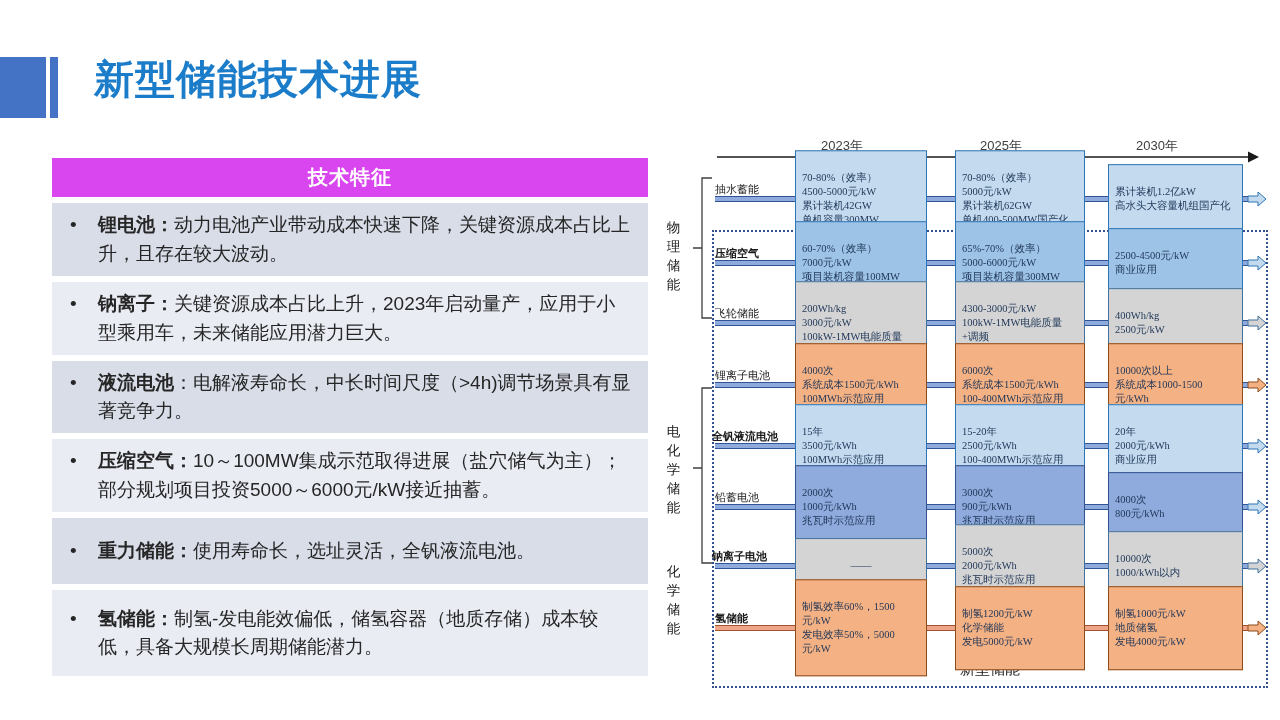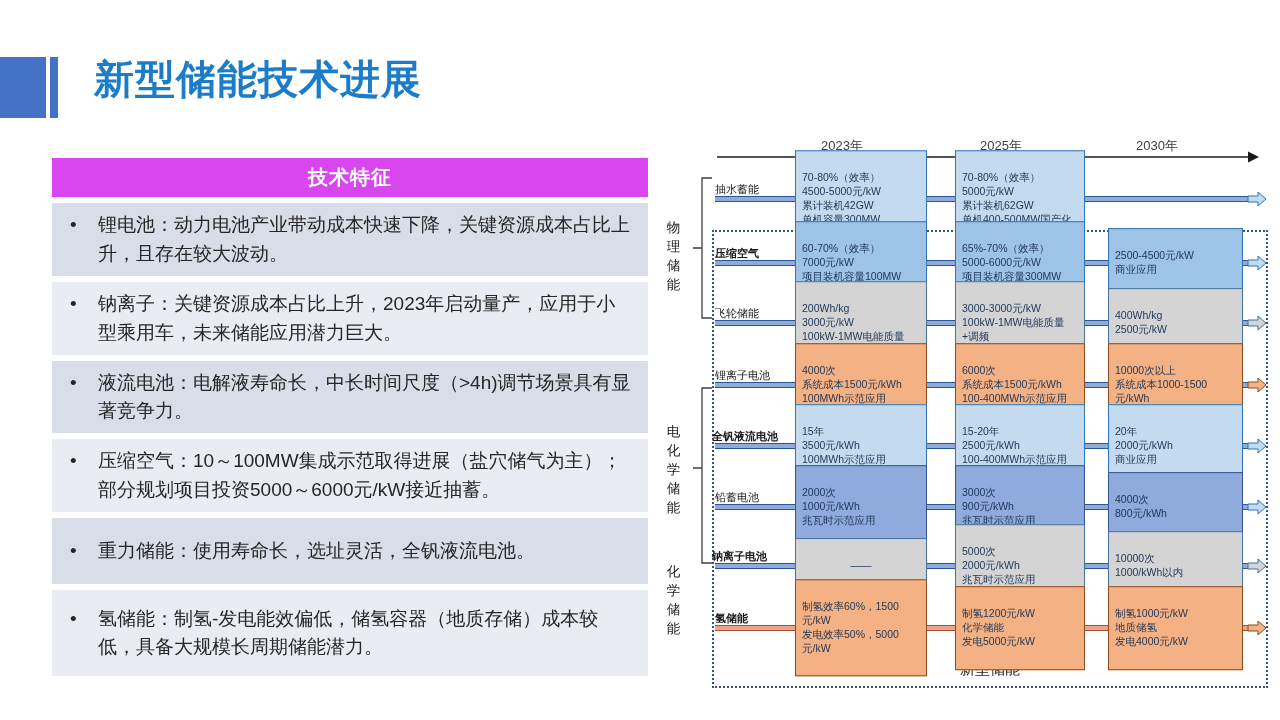--- a/index.html
+++ b/index.html
@@ -16,21 +16,21 @@
   
   .panel{position:absolute;left:52px;top:158px;width:596px;}
   .panel-header{height:39px;background:#d946ef;color:#fff;font-size:20px;font-weight:bold;
                 display:flex;align-items:center;justify-content:center;letter-spacing:1px;}
   .prow{display:flex;flex-direction:column;justify-content:center;
         margin-top:6px;padding:6px 16px 6px 18px;font-size:19px;line-height:1.5;}
   .prow.alt-a{background:#D8DDE8;}
   .prow.alt-b{background:#EAECF4;}
   .prow p{margin:0;padding-left:28px;text-indent:-28px;}
   .prow p::before{content:"•";display:inline-block;width:28px;text-indent:0;}
-  .prow b{font-weight:normal;}
+  .prow b{font-weight:bold;}
   .h73{min-height:61px;} .h72{min-height:60px;} .h66{min-height:54px;} .h86{min-height:74px;}
 
   
   .chart{position:absolute;left:660px;top:130px;width:612px;height:578px;font-size:10.5px;}
   .year{position:absolute;top:7px;width:80px;text-align:left;font-size:13px;color:#404040;}
   .overlay{position:absolute;left:0;top:0;pointer-events:none;}
 
   .boundary{position:absolute;left:52px;top:100px;width:556px;height:458px;
             border:2px dotted #33518E;box-sizing:border-box;z-index:0;}
   .boundary-label{position:absolute;left:52px;top:530px;width:556px;text-align:center;
@@ -41,21 +41,21 @@
 
   .crow{position:absolute;left:0;width:612px;height:58px;z-index:2;}
   .track{position:absolute;left:55px;right:14px;top:26px;height:4px;
          background:#8FAADC;border-top:1px solid #2F5597;border-bottom:1px solid #2F5597;}
   .track.salmon{background:#EFA587;border-color:#A35332;}
   .rlabel{position:absolute;left:55px;bottom:31px;width:92px;font-size:11px;color:#1a1a1a;
           white-space:nowrap;}
   .rlabel.b{font-weight:bold;}
   .cell{position:absolute;top:50%;transform:translateY(-50%);box-sizing:border-box;
         padding:20px 6px;line-height:1.32;color:#1E3557;white-space:pre-line;min-height:44px;
-        display:flex;flex-direction:column;justify-content:center;}
+        display:flex;flex-direction:column;justify-content:center;font-family:Liberation Serif, serif;}
   .c1{left:135px;width:132px;} .c2{left:295px;width:130px;} .c3{left:448px;width:135px;}
   .cell.center{align-items:center;}
   .f-lightblue{background:#C3DAEF;border:1.5px solid #2E75B6;}
   .f-midblue {background:#9DC3E6;border:1.5px solid #2E75B6;}
   .f-bluedark{background:#8FAADC;border:1.5px solid #31538F;}
   .f-gray    {background:#D4D4D4;border:1.5px solid #41719C;}
   .f-orange  {background:#F4B183;border:1.5px solid #8C4B1B;}
   .rarrow{position:absolute;left:587px;top:50%;transform:translateY(-50%);}
   .a-blue  {fill:#C3DAEF;stroke:#2E75B6;}
   .a-gray  {fill:#D4D4D4;stroke:#41719C;}
@@ -116,20 +116,22 @@
       <div class="track"></div>
       <div class="rlabel">抽水蓄能</div>
       <div class="cell c1 f-lightblue">70-80%（效率）
 4500-5000元/kW
 累计装机42GW
 单机容量300MW</div>
       <div class="cell c2 f-lightblue">70-80%（效率）
 5000元/kW
 累计装机62GW
 单机400-500MW国产化</div>
+      <div class="cell c3 f-lightblue">累计装机1.2亿kW
+高水头大容量机组国产化</div>
       <svg class="rarrow" width="20" height="16">
           <polygon class="a-blue" points="1,5 11,5 11,1 19,8 11,15 11,11 1,11"></polygon>
         </svg>
     </div>
 
     <div class="crow" style="top:104px">
       <div class="track"></div>
       <div class="rlabel b">压缩空气</div>
       <div class="cell c1 f-midblue">60-70%（效率）
 7000元/kW
@@ -143,21 +145,21 @@
           <polygon class="a-blue" points="1,5 11,5 11,1 19,8 11,15 11,11 1,11"></polygon>
         </svg>
     </div>
 
     <div class="crow" style="top:164px">
       <div class="track"></div>
       <div class="rlabel">飞轮储能</div>
       <div class="cell c1 f-gray">200Wh/kg
 3000元/kW
 100kW-1MW电能质量</div>
-      <div class="cell c2 f-gray">3000-3000元/kW
+      <div class="cell c2 f-gray">4300-3000元/kW
 100kW-1MW电能质量+调频</div>
       <div class="cell c3 f-gray">400Wh/kg
 2500元/kW</div>
       <svg class="rarrow" width="20" height="16">
           <polygon class="a-gray" points="1,5 11,5 11,1 19,8 11,15 11,11 1,11"></polygon>
         </svg>
     </div>
 
     <div class="crow" style="top:226px">
       <div class="track"></div>

